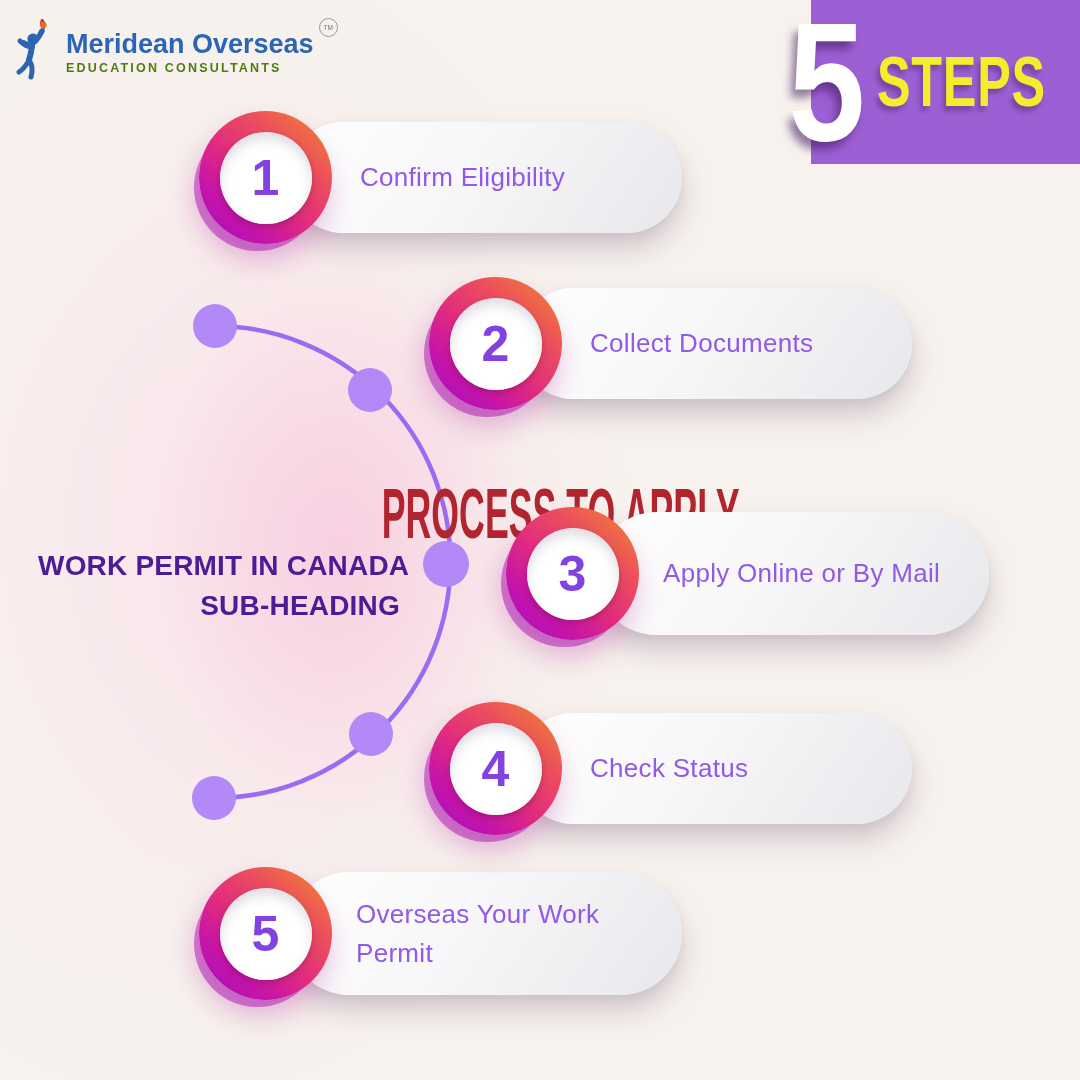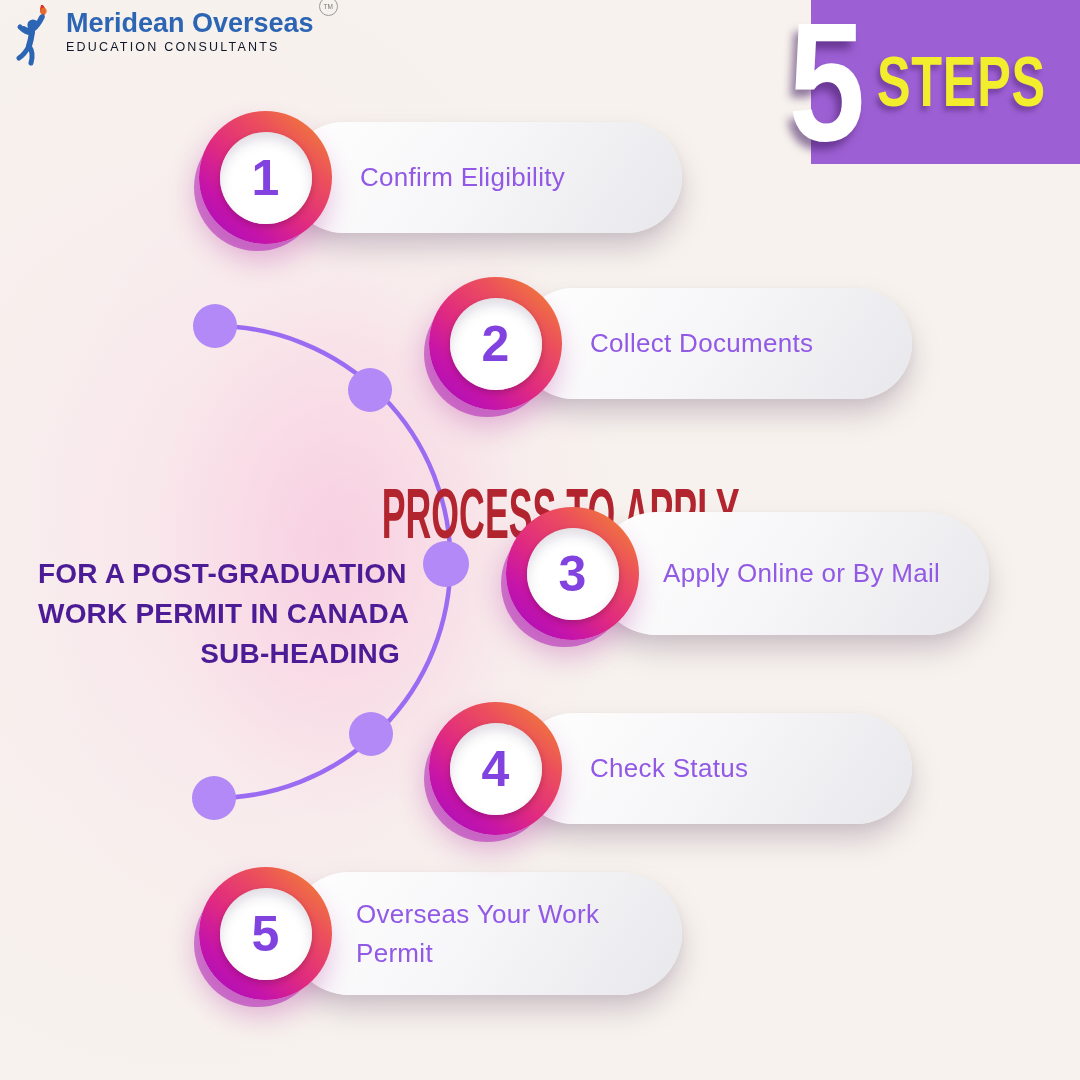--- a/index.html
+++ b/index.html
@@ -8,25 +8,25 @@
 
   
   .blob{position:absolute;left:0;top:0;width:1080px;height:1080px;pointer-events:none;
     background:
       radial-gradient(ellipse 260px 380px at 340px 545px, rgba(248,205,224,0.85), rgba(248,205,224,0) 72%),
       radial-gradient(ellipse 420px 560px at 300px 540px, rgba(249,223,233,0.75), rgba(249,223,233,0) 75%),
       radial-gradient(ellipse 560px 720px at 180px 520px, rgba(250,234,238,0.7), rgba(250,234,238,0) 80%);
   }
 
   
-  .logo{position:absolute;left:16px;top:1px;display:flex;align-items:flex-start;}
+  .logo{position:absolute;left:16px;top:15px;display:flex;align-items:center;}
   .logo-icon{width:46px;height:64px;margin-top:2px;}
   .logo-text{margin-left:4px;position:relative;padding-right:22px;}
   .brand{font-size:27px;font-weight:bold;color:#2b65b4;letter-spacing:0px;line-height:32px;margin-top:6px;}
-  .tagline{font-size:12.5px;font-weight:normal;color:#0f172a;letter-spacing:2.2px;margin-top:1px;}
+  .tagline{font-size:12.5px;font-weight:bold;color:#4d7c0f;letter-spacing:2.2px;margin-top:1px;}
   .tm{position:absolute;right:-2px;top:-4px;width:17px;height:17px;border:1px solid #9a9a9a;border-radius:50%;
       font-size:6.5px;color:#777;display:flex;align-items:center;justify-content:center;background:transparent;}
 
   
   .badge{position:absolute;left:811px;top:0;width:269px;height:164px;background:#9d60d4;
          display:flex;align-items:center;justify-content:center;}
   .badge-number{font-size:168px;font-weight:bold;color:#ffffff;line-height:150px;
                 transform:scaleX(.82);transform-origin:center;
                 text-shadow:-6px 8px 9px rgba(62,22,92,.55);}
   .badge-label{font-size:70px;font-weight:bold;color:#f2ee2e;letter-spacing:1px;
@@ -100,21 +100,20 @@
     </div>
   </div>
 
   <div class="badge">
     <div class="badge-number">5</div>
     <div class="badge-label">STEPS</div>
   </div>
 
   <div class="heading">
     <span class="title">PROCESS TO APPLY</span>
-    <div class="subtitle">FOR A POST-GRADUATION</div>
     <div class="subtitle" style="margin-top:0;">WORK PERMIT IN CANADA</div>
     <div class="subtitle" style="margin-top:0;">SUB-HEADING</div>
   </div>
 
   <div class="step step1">
     <div class="pill">
       <div class="step-label">Confirm Eligibility</div>
     </div>
     <div class="num-outer">
       <div class="num-inner">

